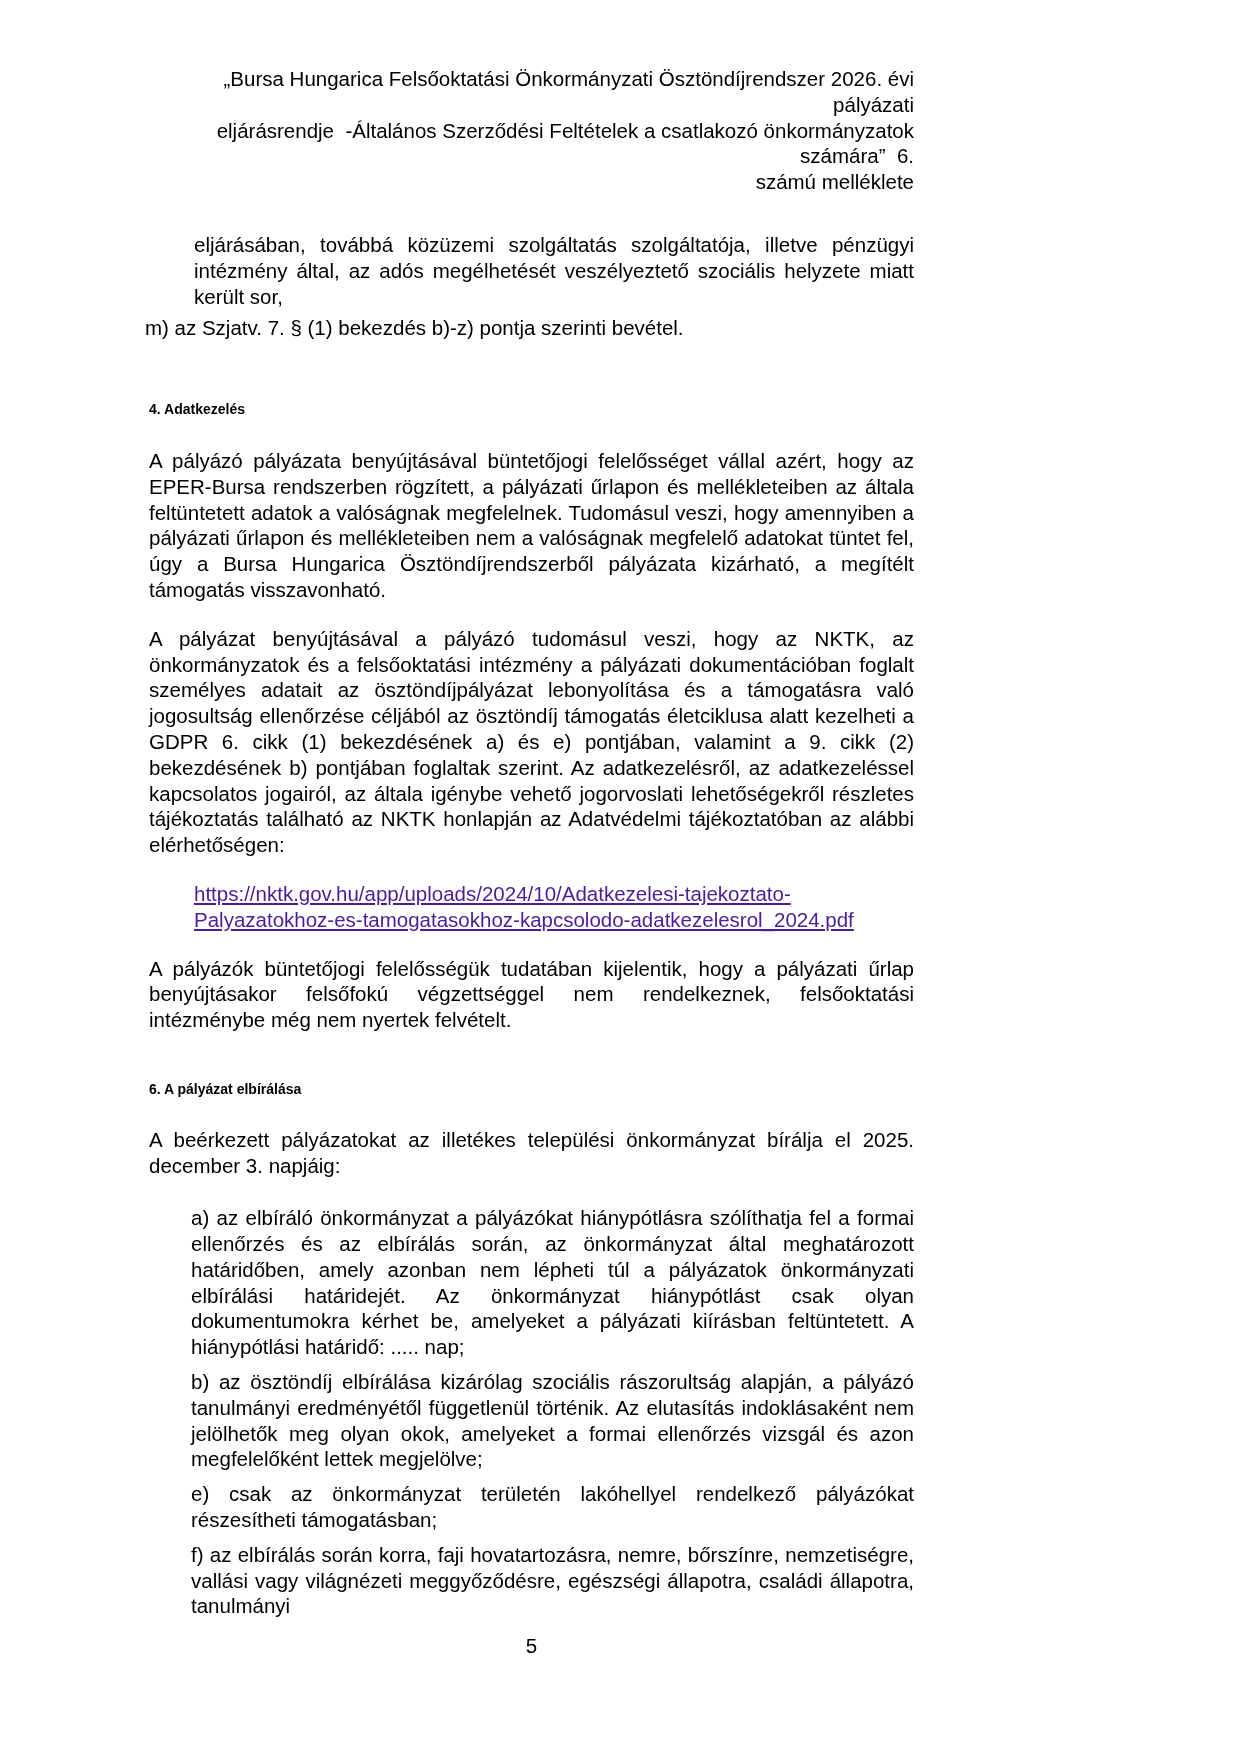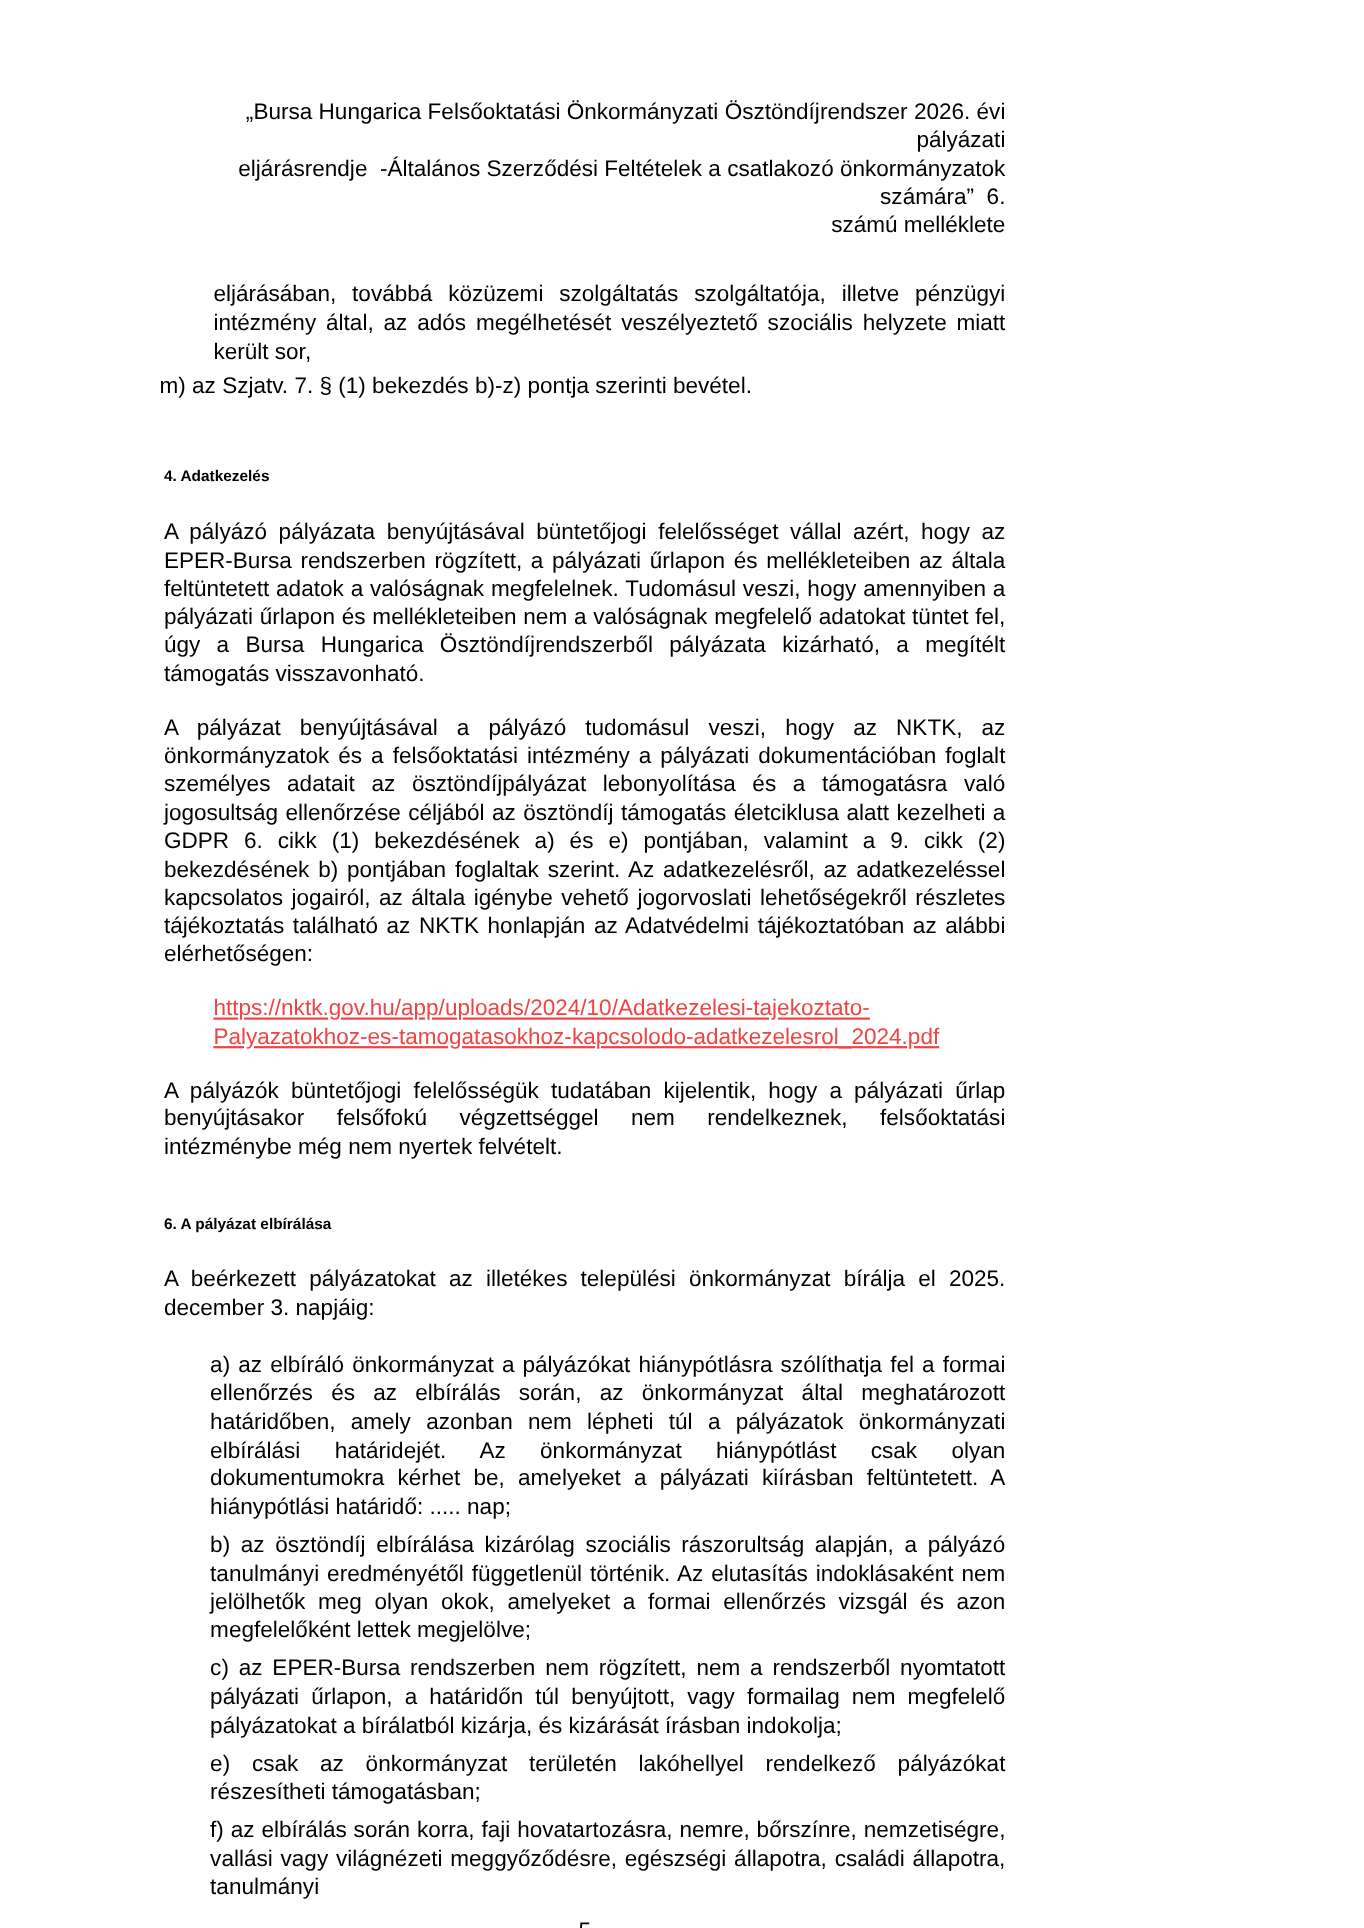--- a/index.html
+++ b/index.html
@@ -6,21 +6,21 @@
   html, body {
     margin: 0;
     padding: 0;
     background: #ffffff;
   }
   .page {
     position: relative;
     width: 1044px;
     height: 1753px;
     box-sizing: border-box;
-    padding: 89px 130px 0 149px;
+    padding: 66px 130px 0 149px;
     background: #ffffff;
     color: #000000;
     font-family: "Liberation Sans", "DejaVu Sans", sans-serif;
     font-size: 20.5px;
     line-height: 25.8px;
     overflow: hidden;
   }
   .doc-header {
     text-align: right;
     margin: 0 0 37px 0;
@@ -51,21 +51,21 @@
   }
   h2.sec-4 { margin-top: 56px; }
   h2.sec-5 { margin-top: 44px; margin-bottom: 24px; }
   p.link-p {
     margin-left: 45px;
     margin-bottom: 23px;
     text-align: left;
     overflow-wrap: break-word;
   }
   a.doc-link {
-    color: #ef4444;
+    color: #4c1d95;
     text-decoration: underline;
   }
   p.lead {
     margin-bottom: 27px;
   }
   .criteria-list p {
     margin-left: 42px;
     margin-bottom: 9px;
   }
   .page-footer {
@@ -100,21 +100,20 @@
 
     <p>A pályázók büntetőjogi felelősségük tudatában kijelentik, hogy a pályázati űrlap benyújtásakor felsőfokú végzettséggel nem rendelkeznek, felsőoktatási intézménybe még nem nyertek felvételt.</p>
 
     <h2 class="sec-heading sec-5">6. A pályázat elbírálása</h2>
 
     <p class="lead">A beérkezett pályázatokat az illetékes települési önkormányzat bírálja el 2025. december 3. napjáig:</p>
 
     <div class="criteria-list">
       <p>a) az elbíráló önkormányzat a pályázókat hiánypótlásra szólíthatja fel a formai ellenőrzés és az elbírálás során, az önkormányzat által meghatározott határidőben, amely azonban nem lépheti túl a pályázatok önkormányzati elbírálási határidejét. Az önkormányzat hiánypótlást csak olyan dokumentumokra kérhet be, amelyeket a pályázati kiírásban feltüntetett. A hiánypótlási határidő: ..... nap;</p>
       <p>b) az ösztöndíj elbírálása kizárólag szociális rászorultság alapján, a pályázó tanulmányi eredményétől függetlenül történik. Az elutasítás indoklásaként nem jelölhetők meg olyan okok, amelyeket a formai ellenőrzés vizsgál és azon megfelelőként lettek megjelölve;</p>
-      <p>c) az EPER-Bursa rendszerben nem rögzített, nem a rendszerből nyomtatott pályázati űrlapon, a határidőn túl benyújtott, vagy formailag nem megfelelő pályázatokat a bírálatból kizárja, és kizárását írásban indokolja;</p>
       <p>e) csak az önkormányzat területén lakóhellyel rendelkező pályázókat részesítheti támogatásban;</p>
       <p>f) az elbírálás során korra, faji hovatartozásra, nemre, bőrszínre, nemzetiségre, vallási vagy világnézeti meggyőződésre, egészségi állapotra, családi állapotra, tanulmányi</p>
     </div>
 
     <footer class="page-footer">
       <div class="page-number">5</div>
     </footer>
 
   </main>
 

